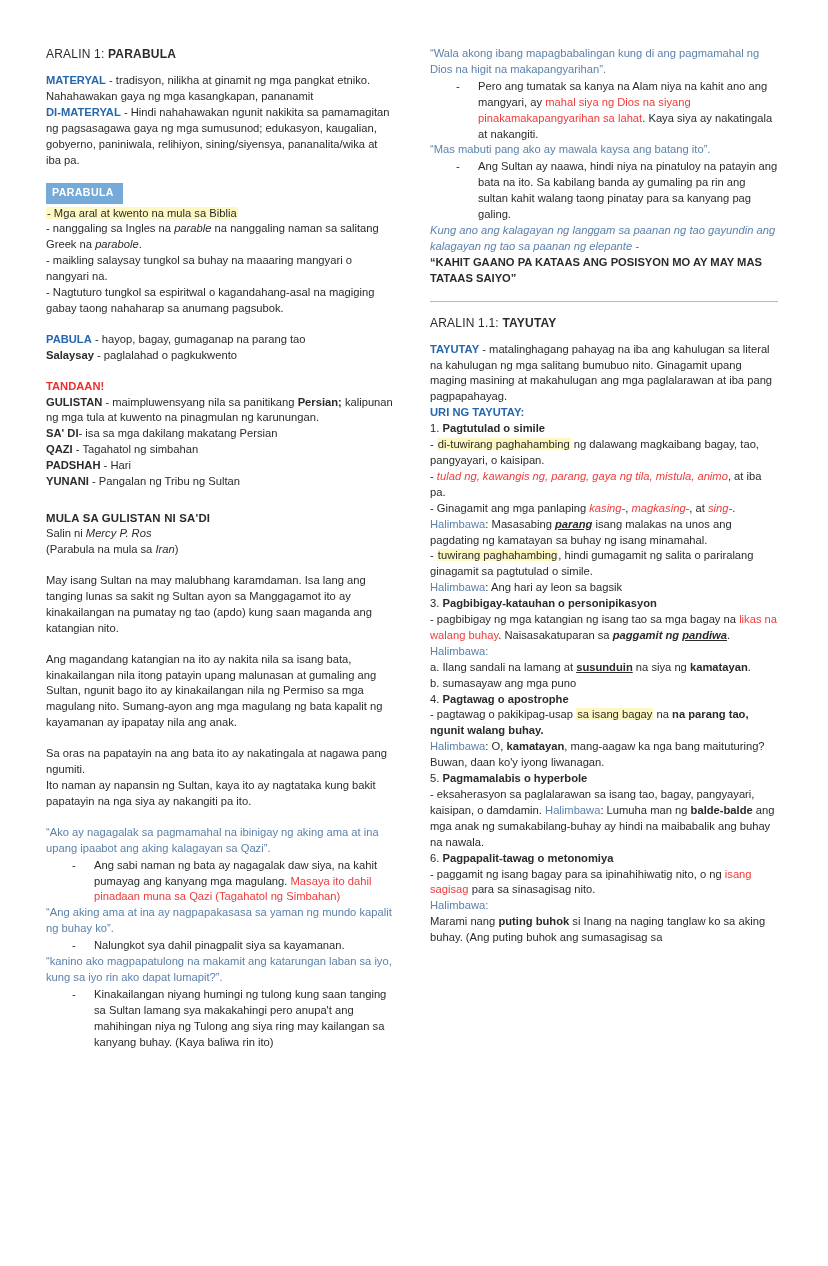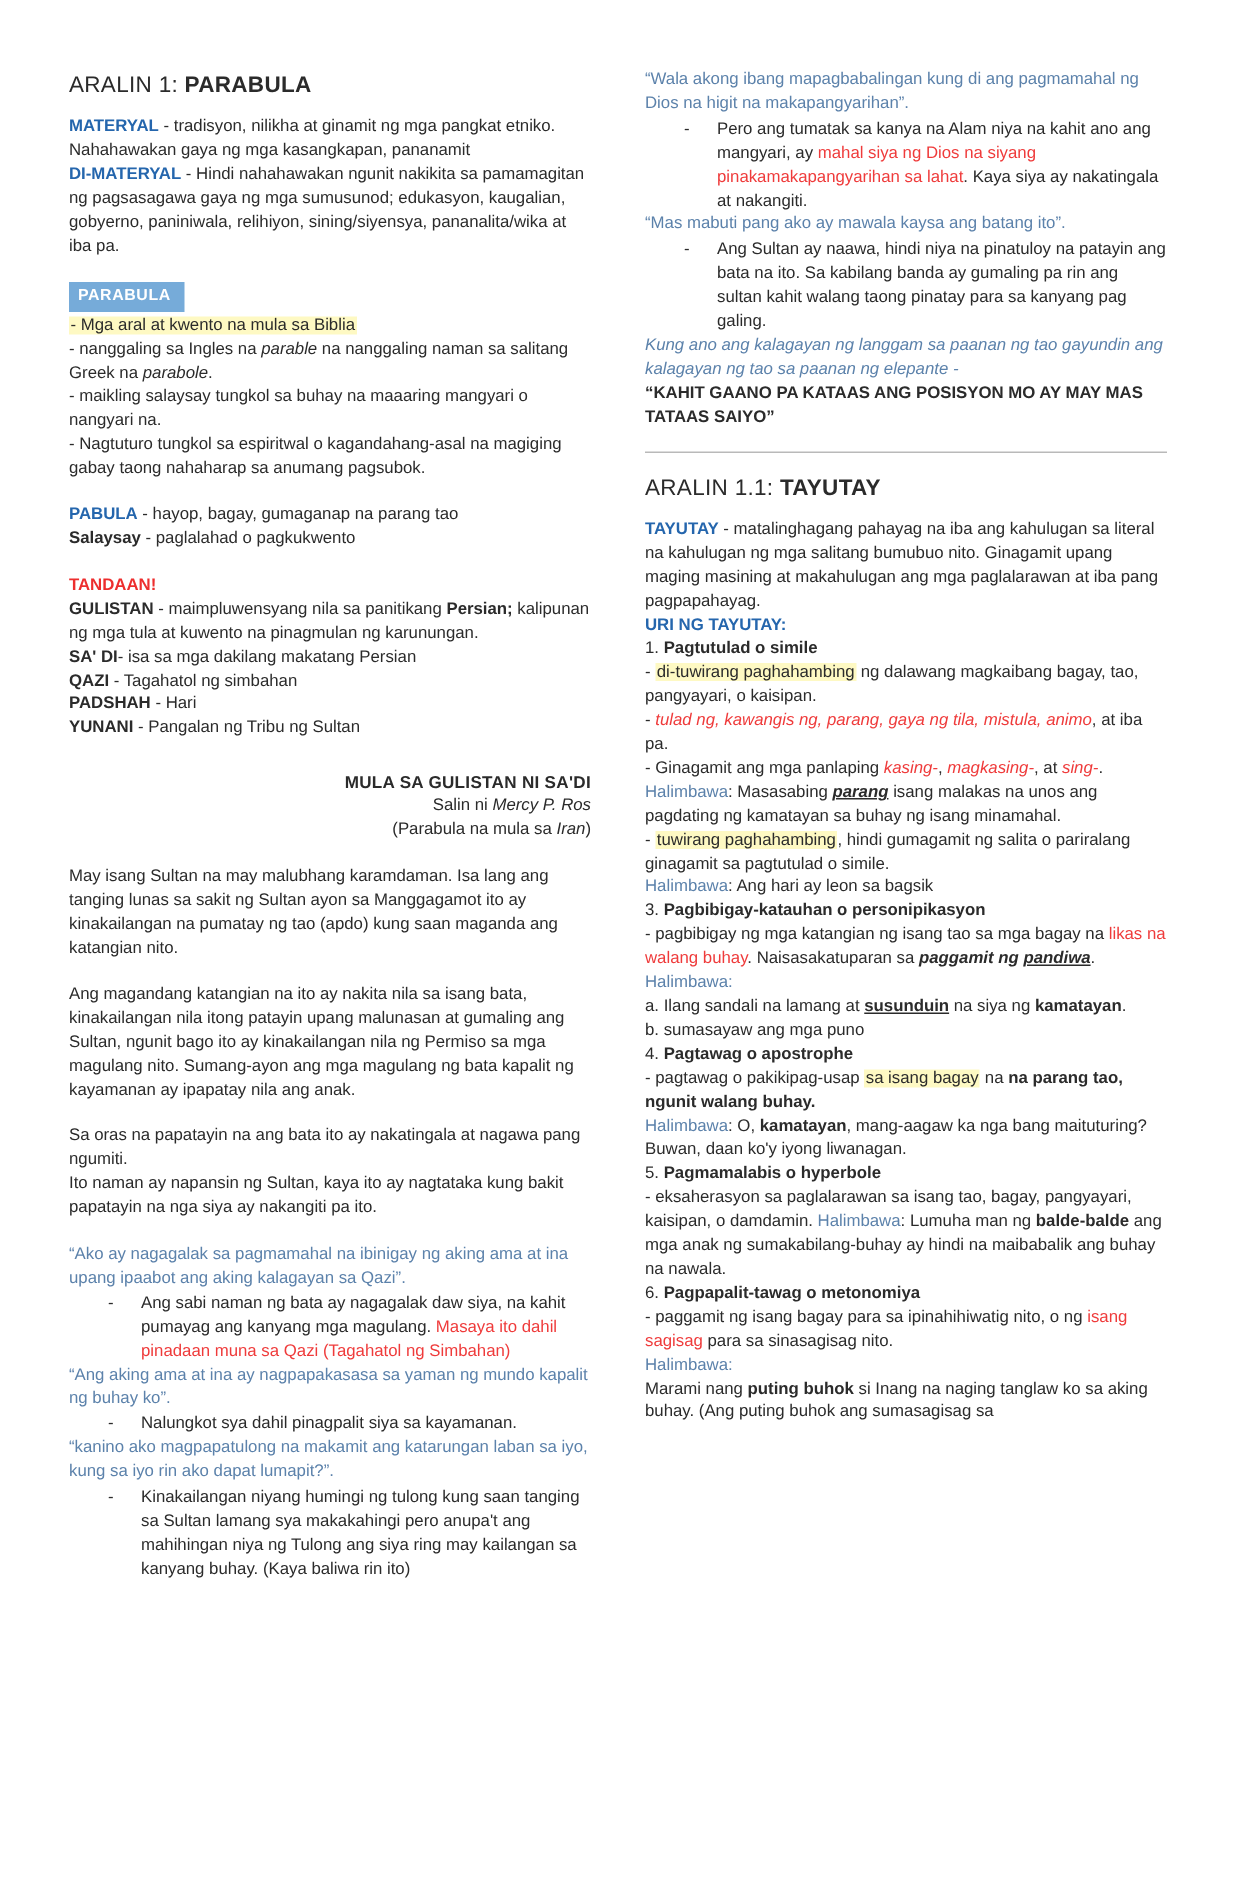--- a/index.html
+++ b/index.html
@@ -34,21 +34,21 @@
   }
   p, div.ln {
     margin: 0;
   }
   .blk { margin: 0 0 0 0; }
   .gap-md { height: 15px; }
   .gap-lg { height: 20px; }
 
   
   .lesson-title {
-    font-size: 15px;
+    font-size: 12px;
     letter-spacing: .2px;
     margin-bottom: 10px;
   }
   .lesson-title b { font-weight: bold; }
 
   .kw-blue {
     color: #2566ad;
     font-weight: bold;
   }
   .kw-red {
@@ -92,21 +92,21 @@
     background: #76abd9;
     color: #ffffff;
     font-weight: bold;
     font-size: 10.6px;
     letter-spacing: .4px;
     padding: 2px 9px 3px 6px;
     margin-bottom: 2px;
   }
 
   .centered {
-    text-align: right;
+    text-align: left;
   }
   .poem-title {
     font-weight: bold;
     font-size: 11.4px;
     letter-spacing: .2px;
   }
 
   .bullet-row {
     display: flex;
     margin-top: 1px;

